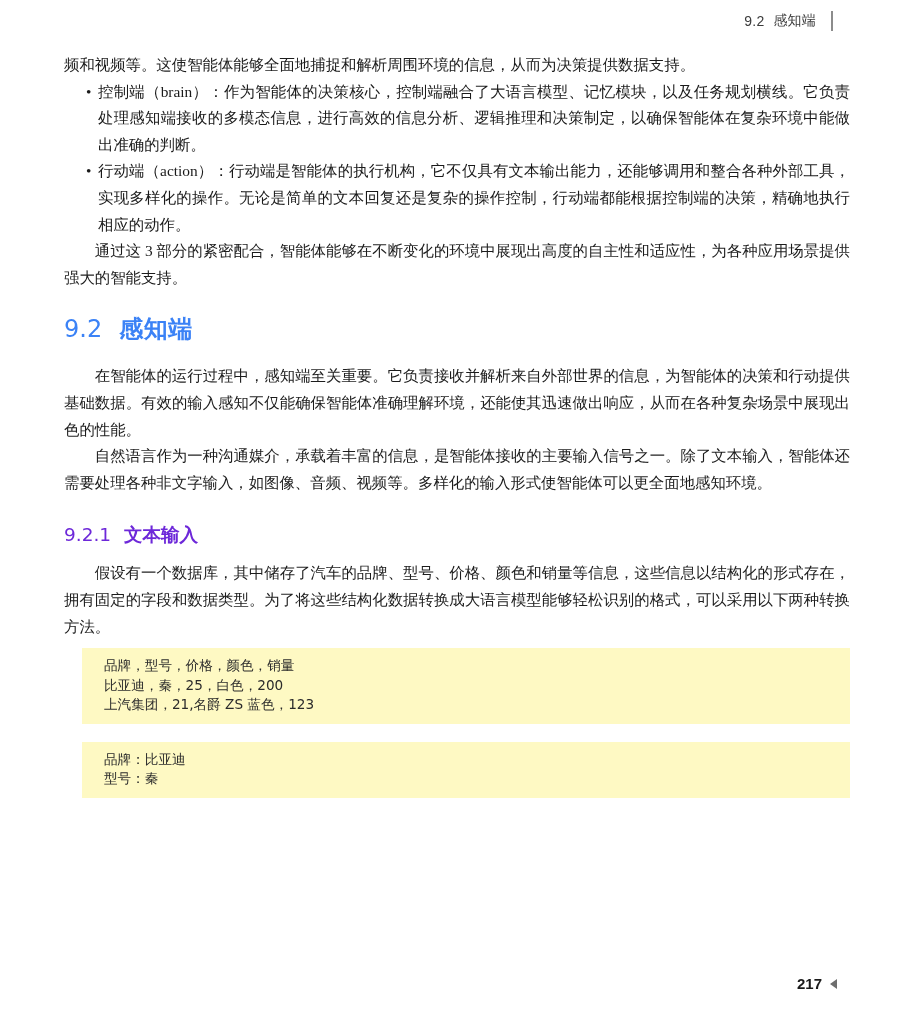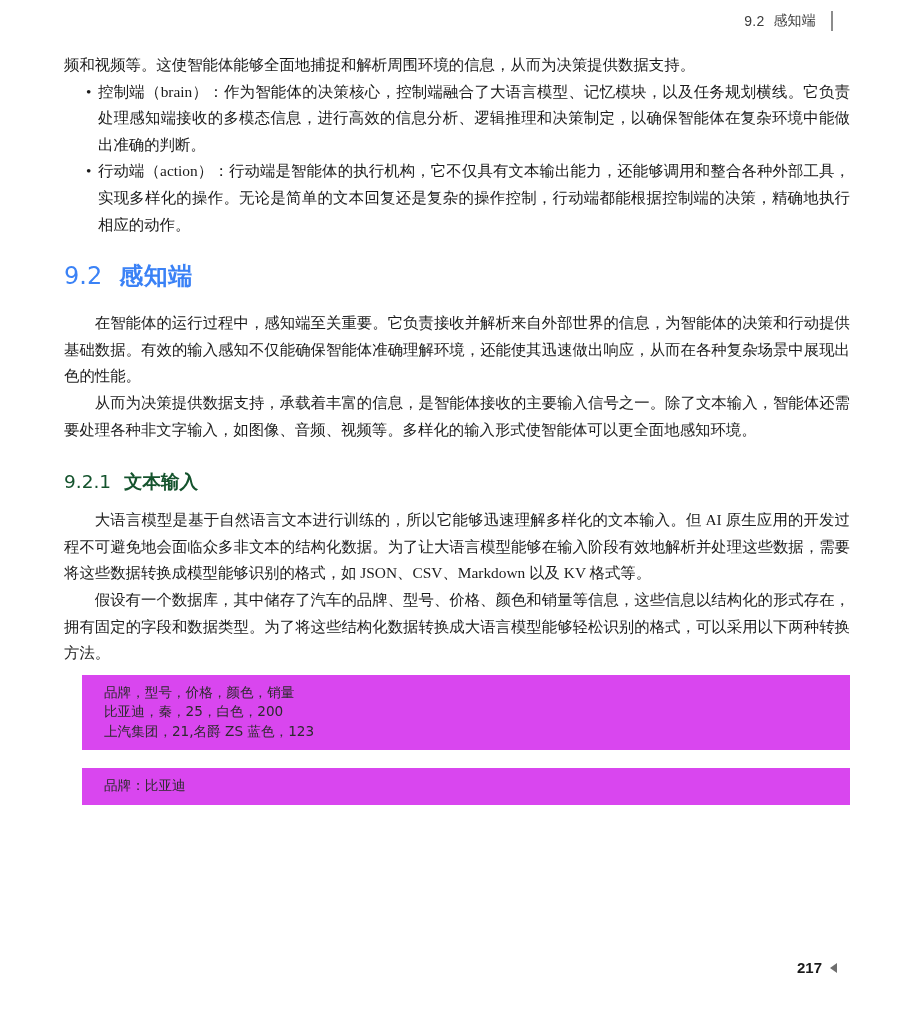--- a/index.html
+++ b/index.html
@@ -116,51 +116,51 @@
     display: inline-block;
     width: 17px;
   }
 
   h3.sec-h2 {
     margin: 0;
     font-family: "DejaVu Sans", sans-serif;
     font-weight: bold;
     font-size: 18.5px;
     line-height: 26px;
-    color: #14532d;
+    color: #6d28d9;
   }
   h3.sec-h2 .num {
     font-weight: normal;
   }
   h3.sec-h2 .gap {
     display: inline-block;
     width: 13px;
   }
 
   
   .code-block {
-    background: #d946ef;
+    background: #fef9c3;
     box-sizing: border-box;
     padding: 8px 0 9px 22px;
     width: 768px;
     margin-left: 18px;
   }
   .code-block .code-line {
     font-family: "DejaVu Sans", sans-serif;
     font-size: 13.6px;
     line-height: 19.6px;
     color: #2b2b2b;
     white-space: pre;
   }
 
   
   .footer {
     position: absolute;
     right: 62px;
-    bottom: 40px;
+    bottom: 24px;
     display: flex;
     align-items: center;
     gap: 8px;
     font-family: "Liberation Sans", sans-serif;
     font-size: 15px;
     font-weight: bold;
     color: #1a1a1a;
     margin-left: 13px;
   }
   .footer .tri {
@@ -197,58 +197,59 @@
       <li>
         <span class="dot">•</span>
         <span class="b-term">控制端（brain）</span><span>：</span><span>作为智能体的决策核心，控制端融合了大语言模型、记忆模块，以及任务规划横线。它负责处理感知端接收的多模态信息，进行高效的信息分析、逻辑推理和决策制定，以确保智能体在复杂环境中能做出准确的判断。</span>
       </li>
       <li>
         <span class="dot">•</span>
         <span class="b-term">行动端（action）</span><span>：</span><span>行动端是智能体的执行机构，它不仅具有文本输出能力，还能够调用和整合各种外部工具，实现多样化的操作。无论是简单的文本回复还是复杂的操作控制，行动端都能根据控制端的决策，精确地执行相应的动作。</span>
       </li>
     </ul>
 
+    <p class="body-text indent">通过这 3 部分的紧密配合，智能体能够在不断变化的环境中展现出高度的自主性和适应性，为各种应用场景提供强大的智能支持。</p>
 
     <div class="sp-22"></div>
 
     <h2 class="sec-h1">
       <span class="num">9.2</span><span class="gap"></span><span>感知端</span>
     </h2>
 
     <div class="sp-18"></div>
 
     <p class="body-text indent">在智能体的运行过程中，感知端至关重要。它负责接收并解析来自外部世界的信息，为智能体的决策和行动提供基础数据。有效的输入感知不仅能确保智能体准确理解环境，还能使其迅速做出响应，从而在各种复杂场景中展现出色的性能。</p>
-    <p class="body-text indent">从而为决策提供数据支持，承载着丰富的信息，是智能体接收的主要输入信号之一。除了文本输入，智能体还需要处理各种非文字输入，如图像、音频、视频等。多样化的输入形式使智能体可以更全面地感知环境。</p>
+    <p class="body-text indent">自然语言作为一种沟通媒介，承载着丰富的信息，是智能体接收的主要输入信号之一。除了文本输入，智能体还需要处理各种非文字输入，如图像、音频、视频等。多样化的输入形式使智能体可以更全面地感知环境。</p>
 
     <div class="sp-26"></div>
 
     <h3 class="sec-h2">
       <span class="num">9.2.1</span><span class="gap"></span><span>文本输入</span>
     </h3>
 
     <div class="sp-12"></div>
 
-    <p class="body-text indent">大语言模型是基于自然语言文本进行训练的，所以它能够迅速理解多样化的文本输入。但 AI 原生应用的开发过程不可避免地会面临众多非文本的结构化数据。为了让大语言模型能够在输入阶段有效地解析并处理这些数据，需要将这些数据转换成模型能够识别的格式，如 JSON、CSV、Markdown 以及 KV 格式等。</p>
     <p class="body-text indent">假设有一个数据库，其中储存了汽车的品牌、型号、价格、颜色和销量等信息，这些信息以结构化的形式存在，拥有固定的字段和数据类型。为了将这些结构化数据转换成大语言模型能够轻松识别的格式，可以采用以下两种转换方法。</p>
 
     <div class="sp-8"></div>
 
     <div class="code-block">
       <div class="code-line">品牌，型号，价格，颜色，销量</div>
       <div class="code-line">比亚迪，秦，25，白色，200</div>
       <div class="code-line">上汽集团，21,名爵 ZS 蓝色，123</div>
     </div>
 
     <div class="sp-10"></div>
 
 
     <div class="sp-8"></div>
 
     <div class="code-block">
       <div class="code-line">品牌：比亚迪</div>
+      <div class="code-line">型号：秦</div>
     </div>
 
   </div>
 
   <div class="footer">
     <span>217</span>
     <span class="tri"></span>
   </div>
 
 </div>

